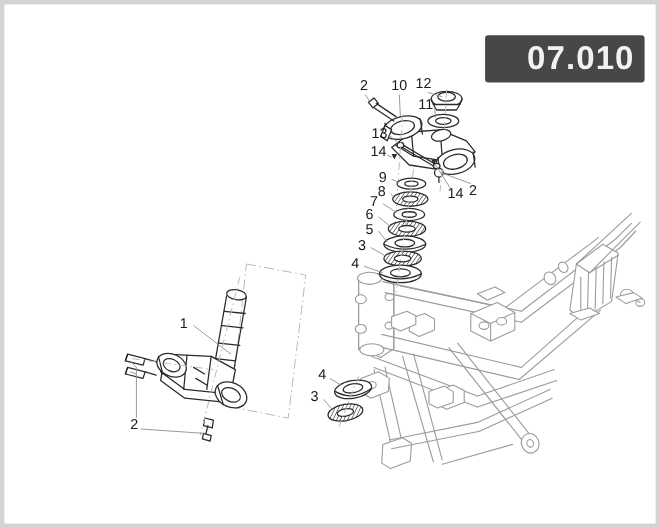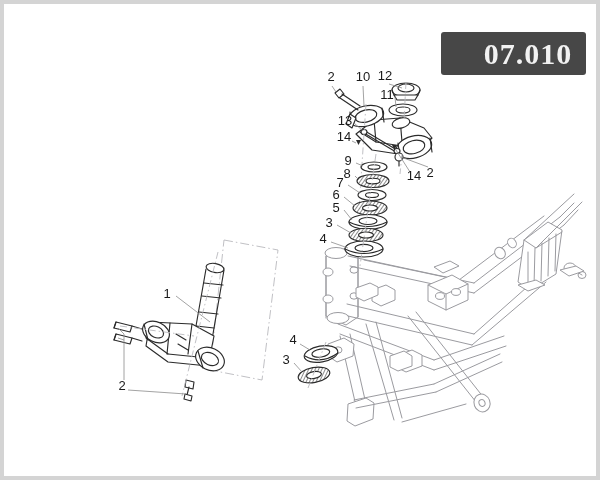--- a/index.html
+++ b/index.html
@@ -40,21 +40,21 @@
   
   #badge{
     position:absolute;
     left:437px;top:28px;
     width:145px;height:43px;
     background:#474747;
     border-radius:3px;
     display:flex;align-items:center;justify-content:center;
   }
   #badge span{
-    font-family:Liberation Serif, serif;
+    font-family:Liberation Sans, sans-serif;
     font-size:30px;font-weight:bold;
     color:#f2f2f2;
     letter-spacing:1px;
     line-height:1;
     margin-left:29px;
   }
 </style>
 </head>
 <body>
 

